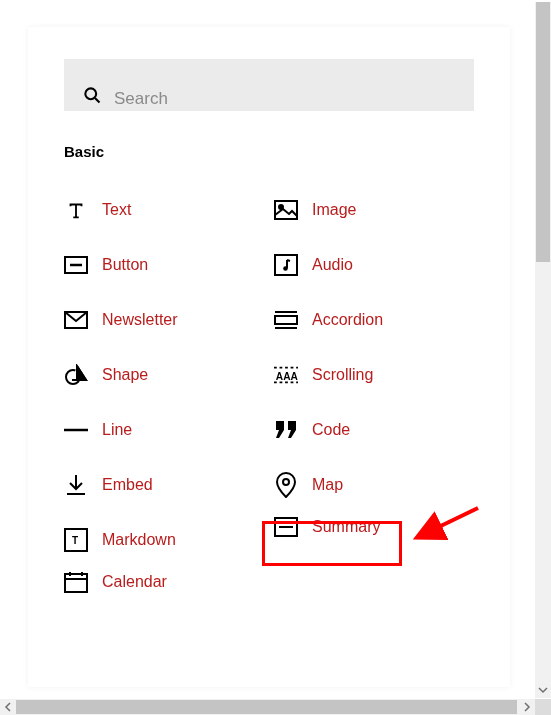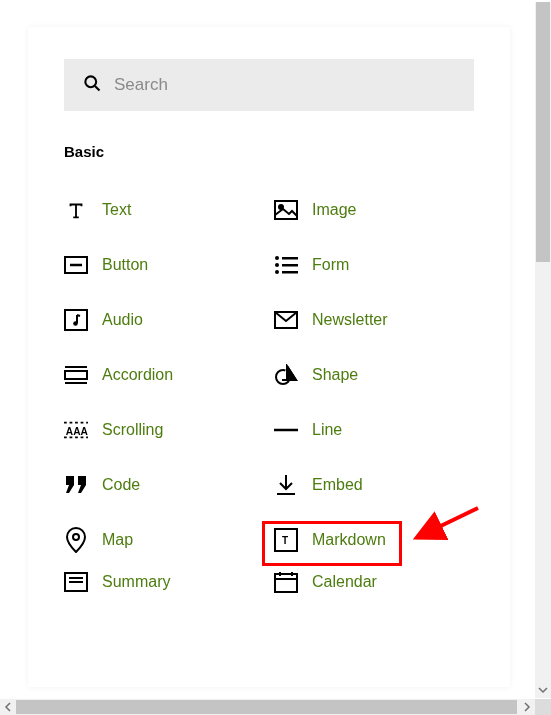--- a/index.html
+++ b/index.html
@@ -27,24 +27,24 @@
       top: 27px;
       width: 482px;
       height: 660px;
       background: #fff;
       padding: 32px 36px 0 36px;
       overflow: hidden;
       box-shadow: 0 0 6px rgba(0,0,0,0.06);
     }
     .search-bar {
       display: flex;
-      align-items: center;
+      align-items: flex-end;
       background: #ebebeb;
       height: 52px;
-      padding: 8px 18px;
+      padding: 2px 18px;
       margin-bottom: 32px;
     }
     .search-bar svg {
       flex-shrink: 0;
     }
     .search-input {
       border: none;
       background: transparent;
       outline: none;
       font-size: 17px;
@@ -78,21 +78,21 @@
       width: 24px;
       height: 24px;
       flex-shrink: 0;
       display: flex;
       align-items: center;
       justify-content: center;
     }
     .item .label {
       margin-left: 14px;
       font-size: 16px;
-      color: #4d7c0f;
+      color: #b91c1c;
     }
     .highlight-box {
       position: absolute;
       border: 3px solid #ff0000;
       pointer-events: none;
     }
     .arrow-annotation {
       position: absolute;
       pointer-events: none;
     }
@@ -207,33 +207,20 @@
         <span class="icon">
           <svg width="24" height="18" viewBox="0 0 24 18" fill="none" stroke="#000" stroke-width="2">
             <rect x="1" y="1" width="22" height="16"></rect>
             <line x1="6" y1="9" x2="18" y2="9" stroke-width="2.5"></line>
           </svg>
         </span>
         <span class="label">Button</span>
       </div>
 
 
-      <div class="item">
-        <span class="icon">
-          <svg width="24" height="20" viewBox="0 0 24 20" fill="#000">
-            <circle cx="3" cy="3" r="2"></circle>
-            <rect x="8" y="2" width="16" height="2.5"></rect>
-            <circle cx="3" cy="10" r="2"></circle>
-            <rect x="8" y="9" width="16" height="2.5"></rect>
-            <circle cx="3" cy="17" r="2"></circle>
-            <rect x="8" y="16" width="16" height="2.5"></rect>
-          </svg>
-        </span>
-        <span class="label">Form</span>
-      </div>
 
       <div class="item">
         <span class="icon">
           <svg width="24" height="22" viewBox="0 0 24 22" fill="none" stroke="#000" stroke-width="2">
             <rect x="1" y="1" width="22" height="20"></rect>
             <path d="M13 6 L13 14" stroke-width="2"></path>
             <circle cx="11.5" cy="14.5" r="2.3" fill="#000" stroke="none"></circle>
             <path d="M13 6 L16 7" stroke-width="2"></path>
           </svg>
         </span>

